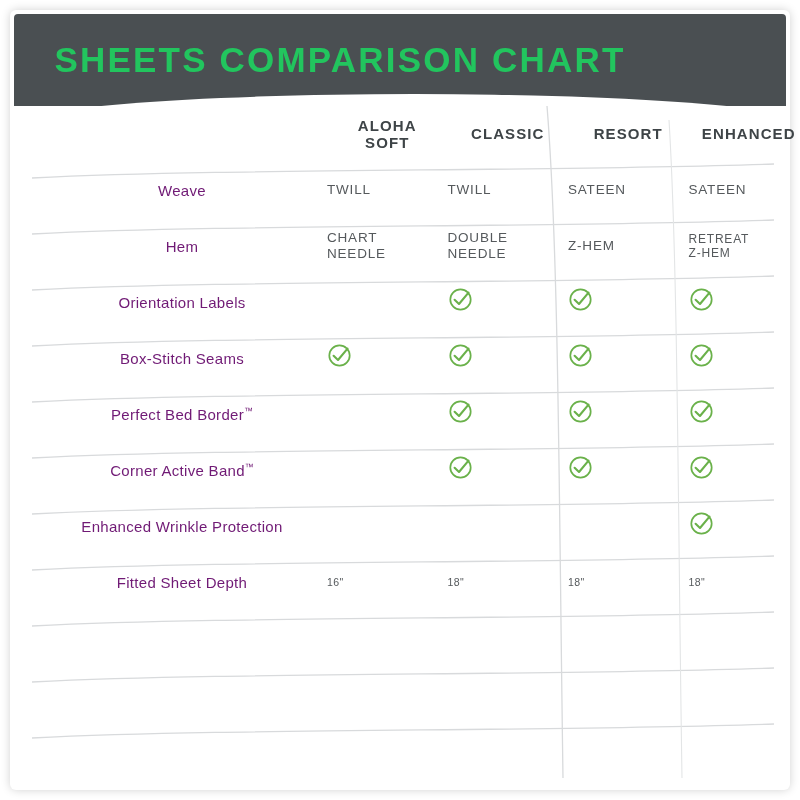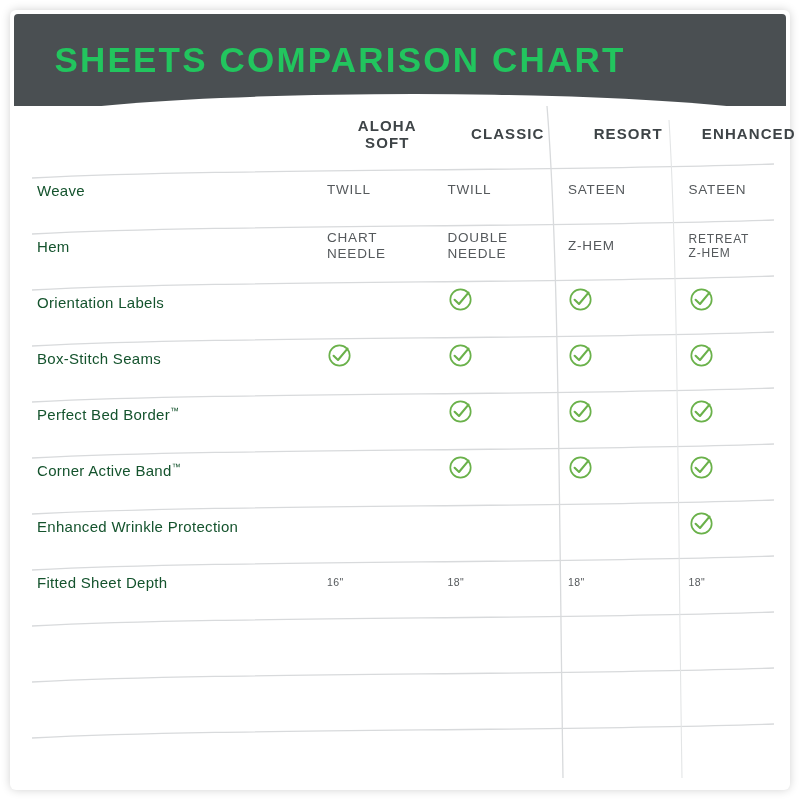--- a/index.html
+++ b/index.html
@@ -86,23 +86,23 @@
     font-weight: bold;
     letter-spacing: 1.1px;
     text-align: center;
     line-height: 1.15;
   }
   thead th.feature-head { text-align: left; }
 
   tbody tr { height: 56px; }
 
   td.feature {
-    text-align: left;
+    text-align: center;
     padding-left: 22px;
-    color: #14532d;
+    color: #701a75;
     font-size: 15px;
     letter-spacing: 0.3px;
   }
   td.feature .tm {
     font-size: 9px;
     vertical-align: super;
     letter-spacing: 0;
   }
 
   td.val {

